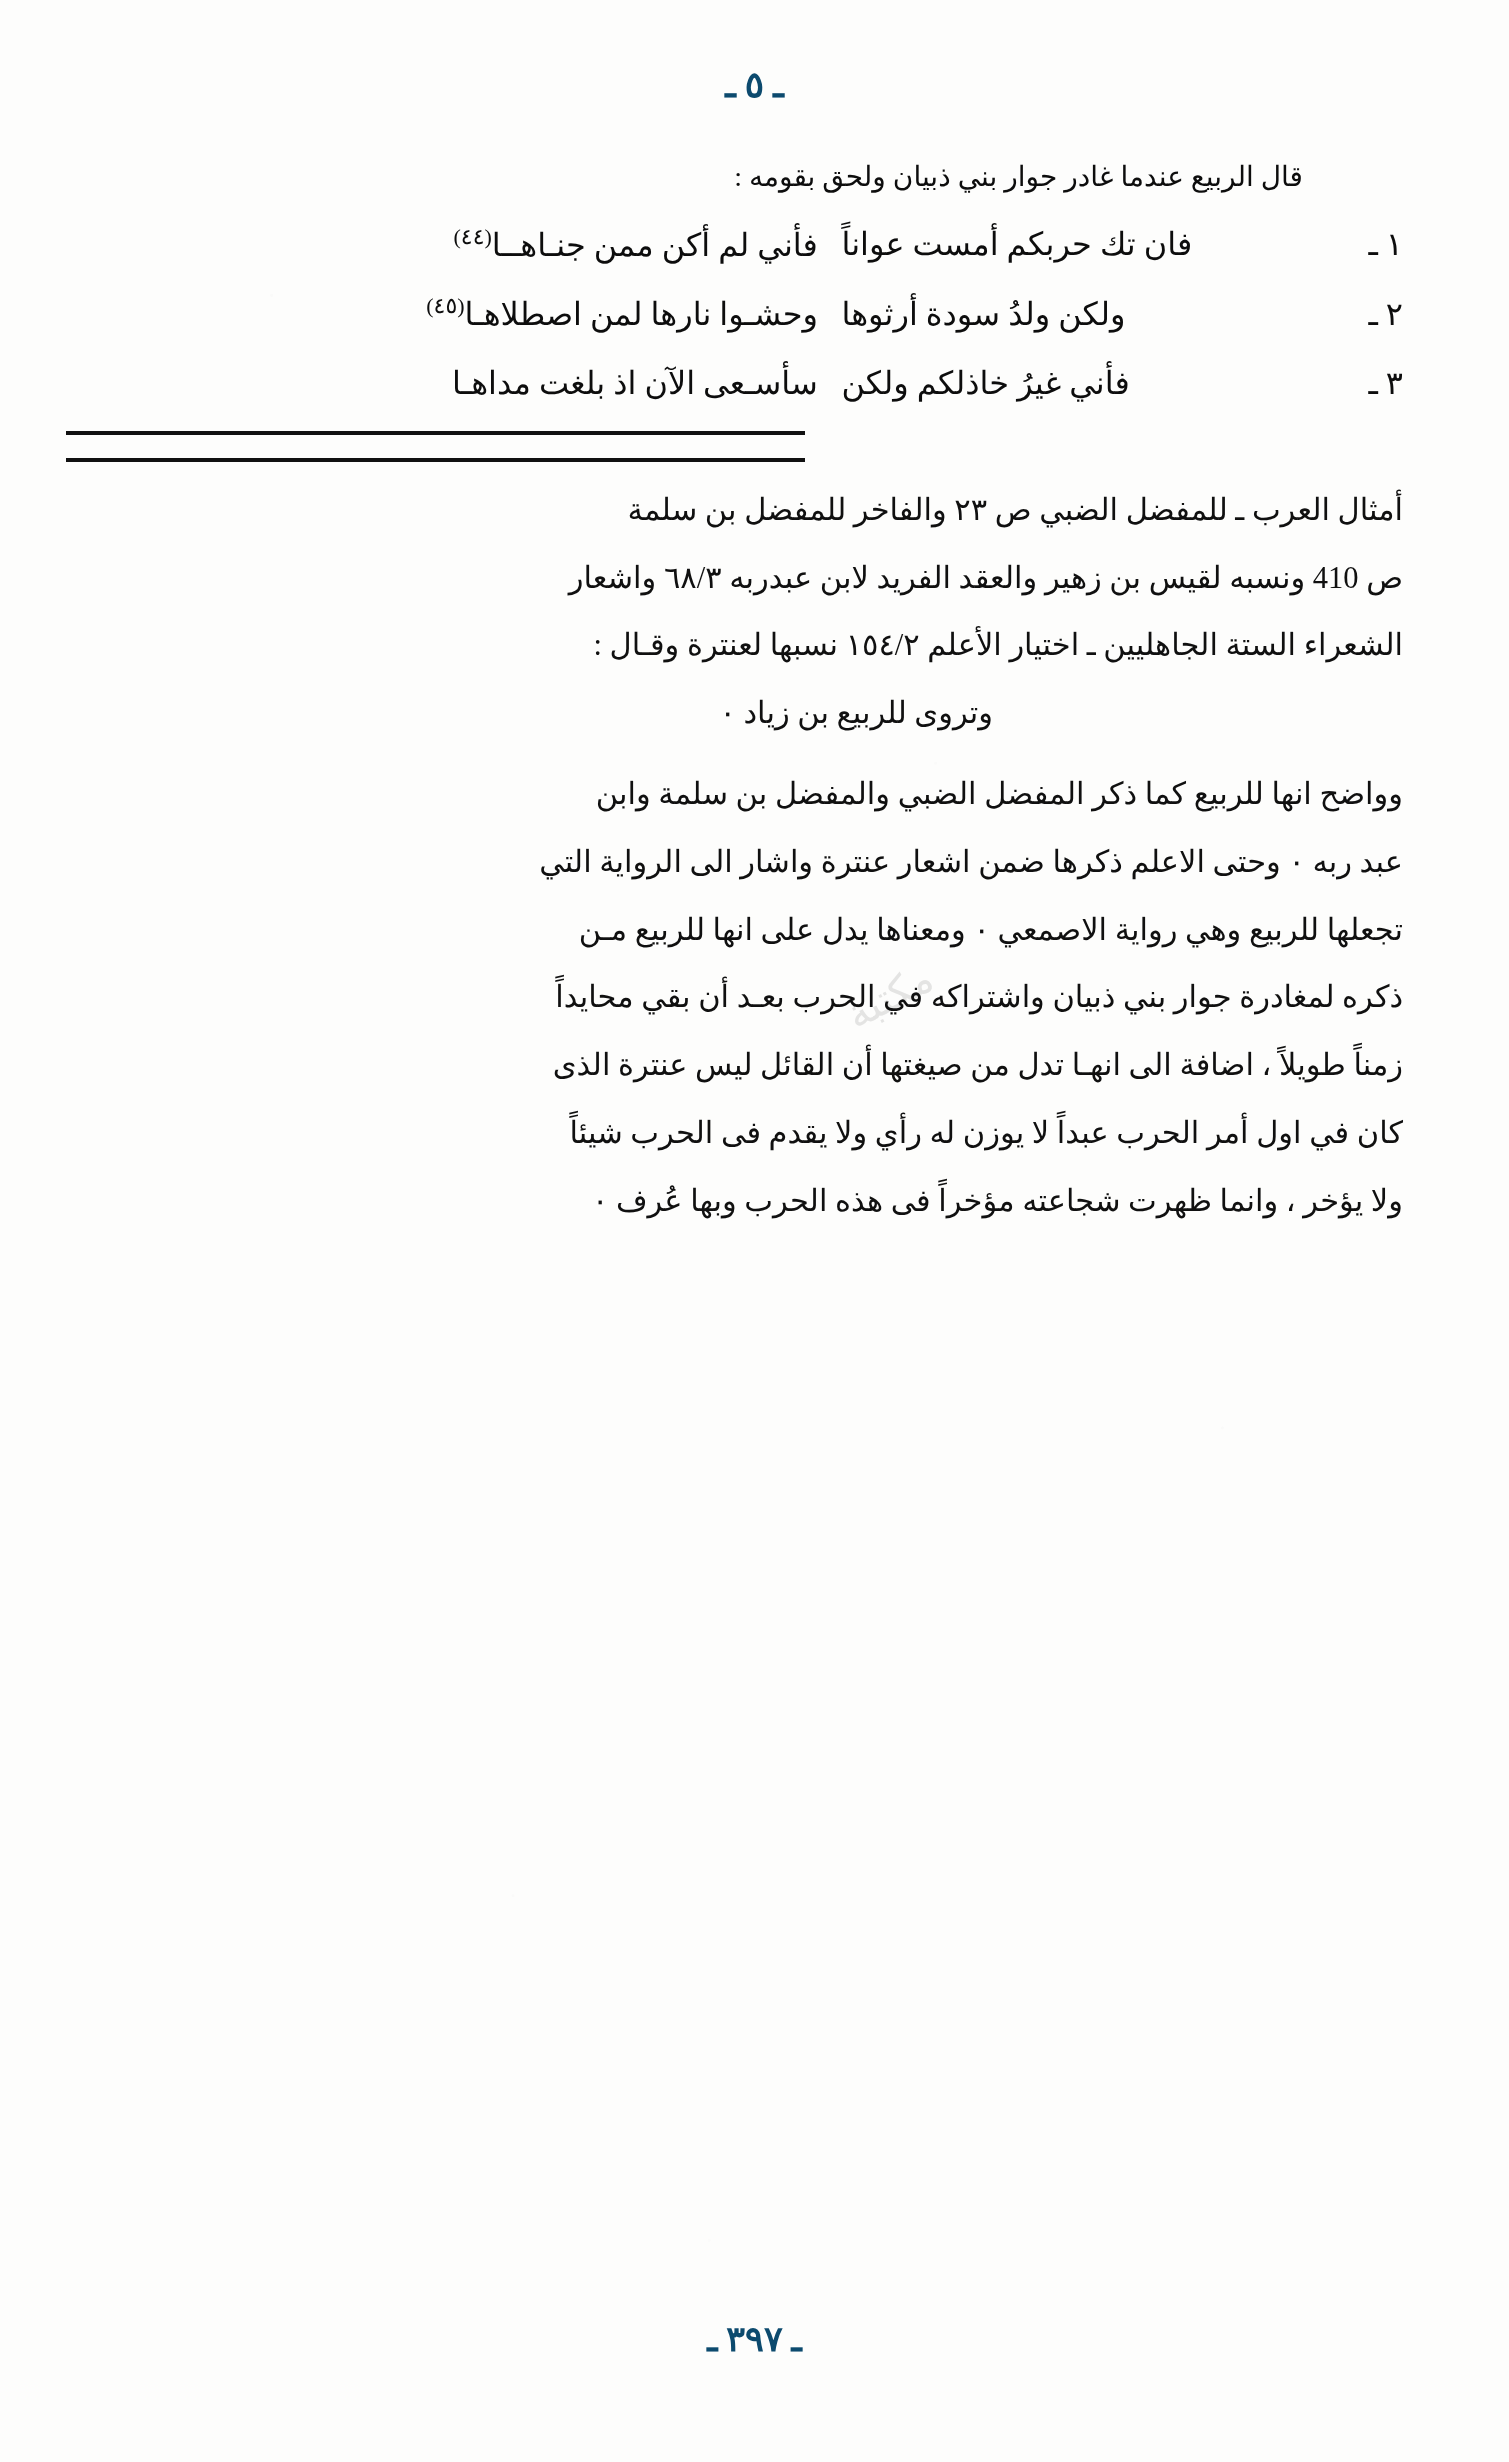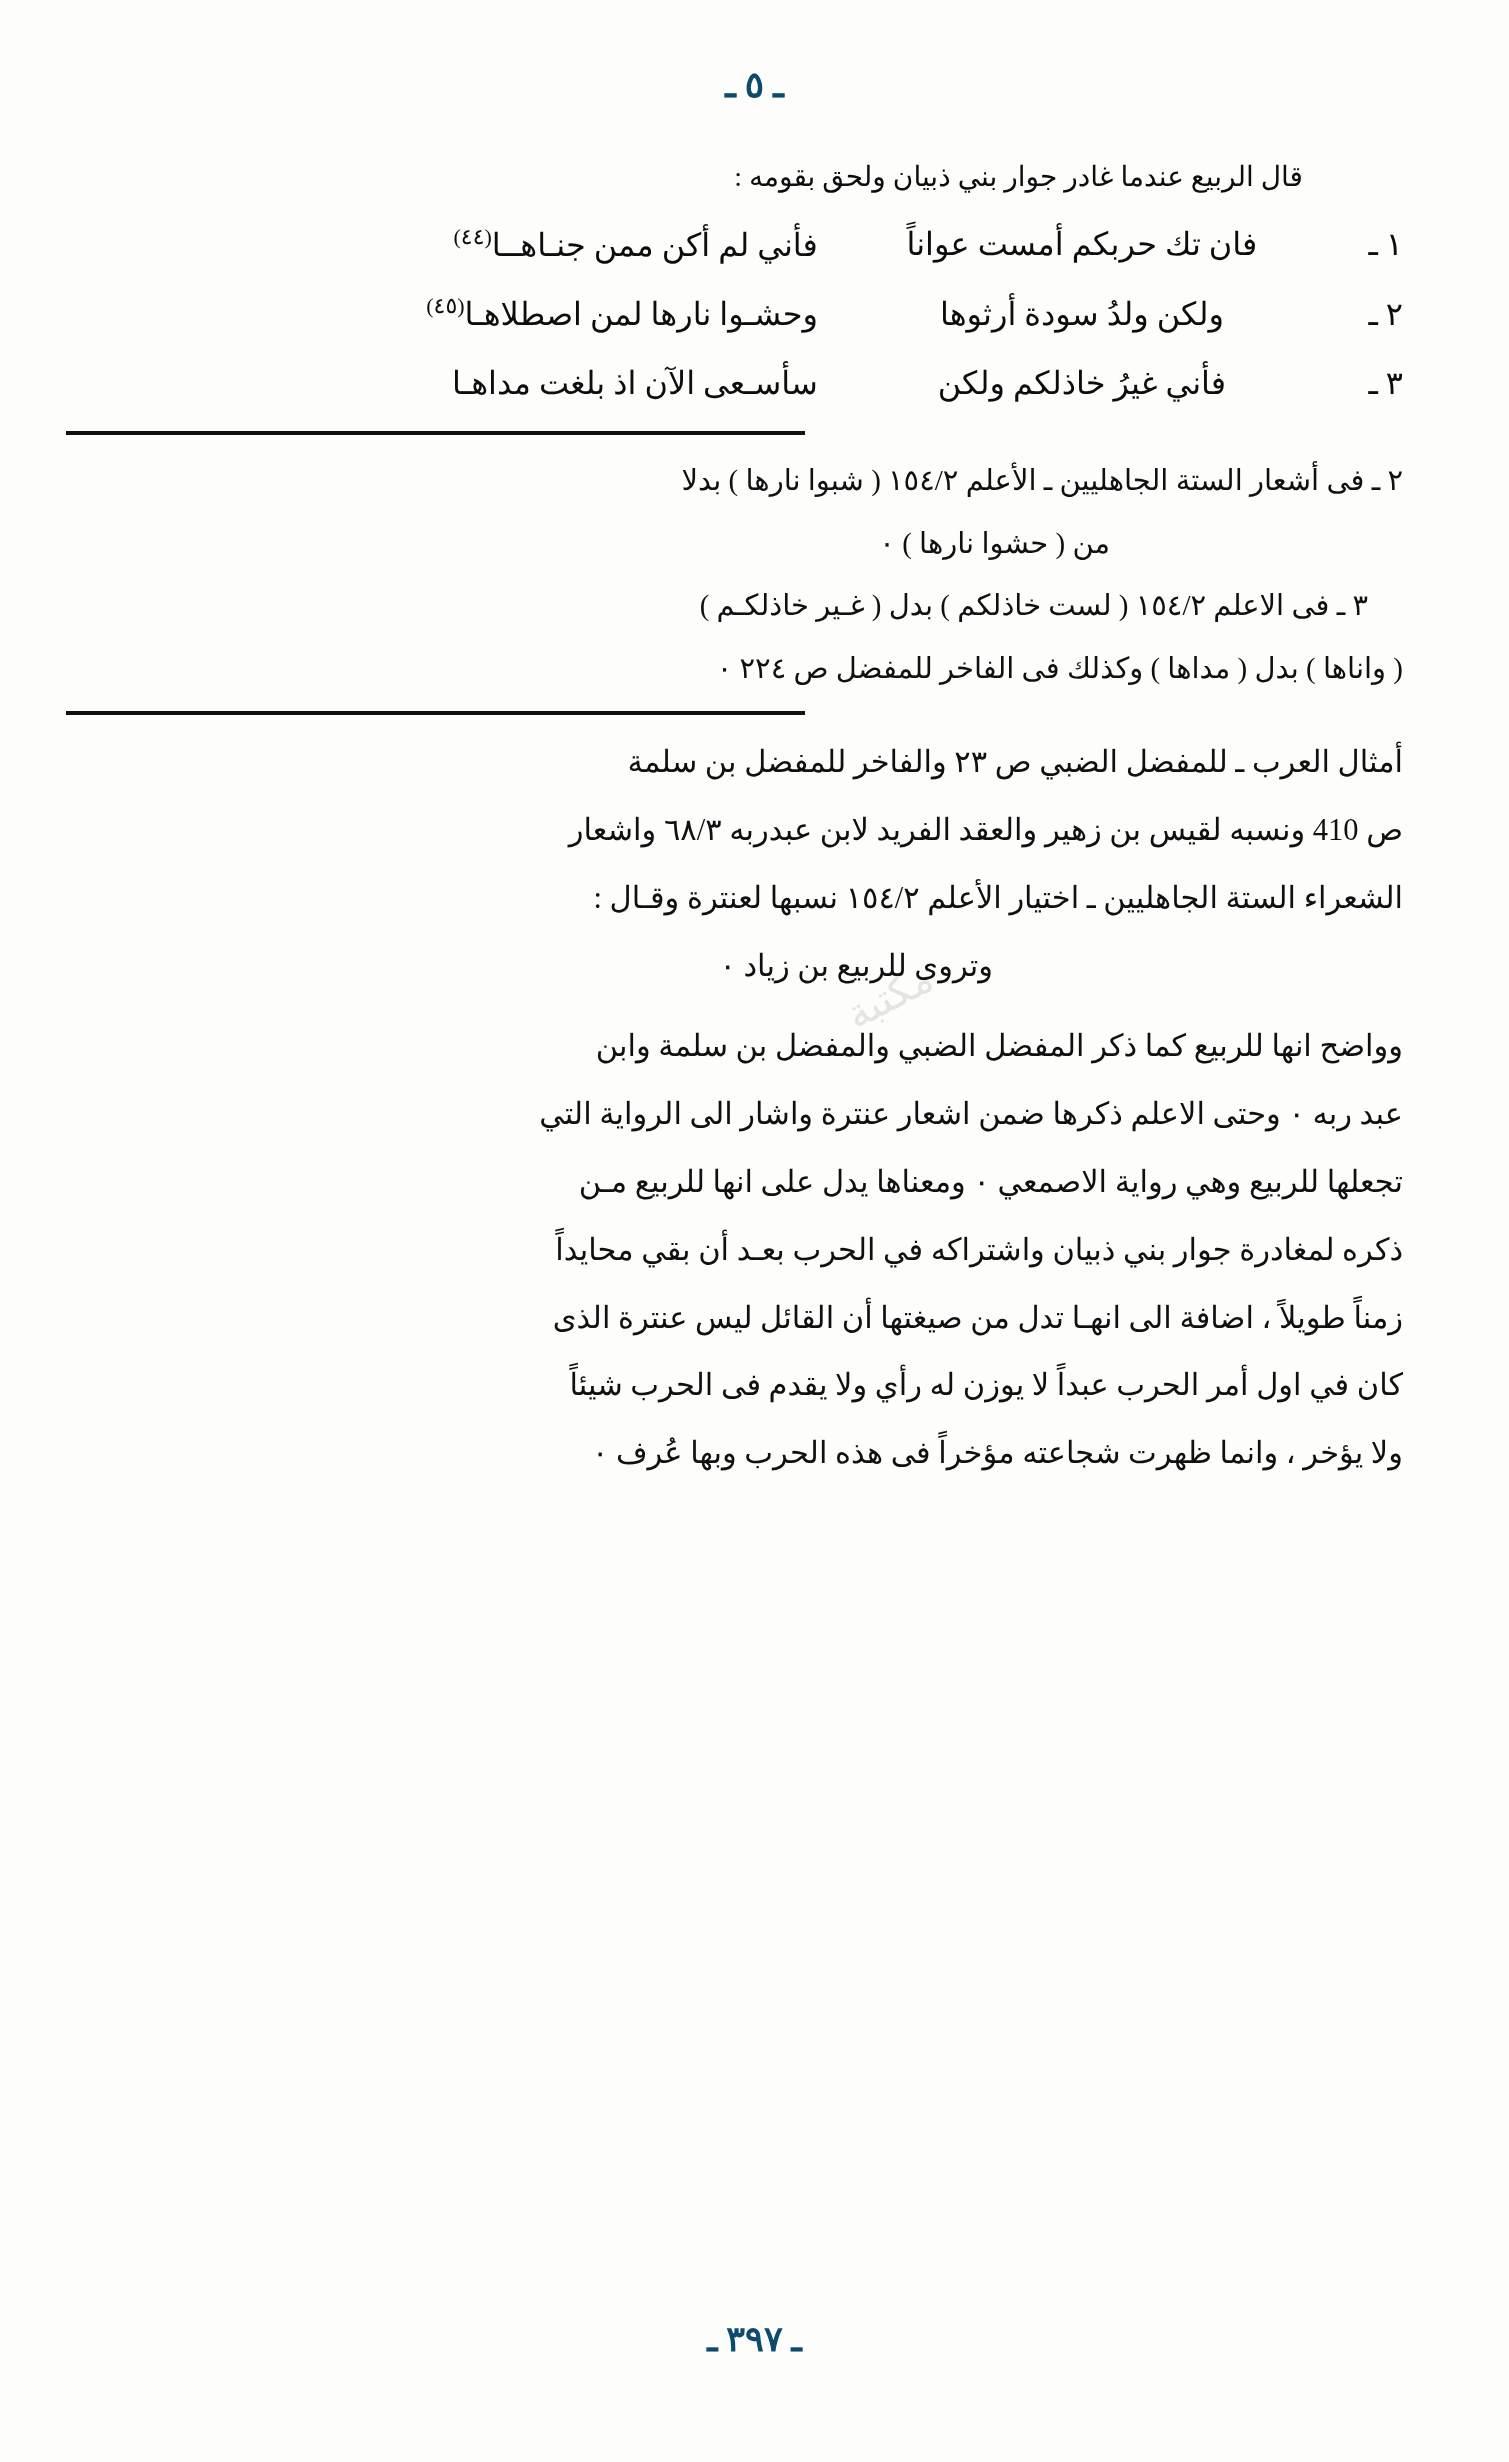--- a/index.html
+++ b/index.html
@@ -81,21 +81,21 @@
     white-space: nowrap;
   }
   .verse-num {
     width: 70px;
     flex: 0 0 70px;
     text-align: right;
     padding-left: 10.6px;
   }
   .hemistich-a {
     flex: 0 0 481px;
-    text-align: center;
+    text-align: left;
     font-family: Liberation Serif, serif;
   }
   .hemistich-b {
     flex: 1 1 auto;
     text-align: right;
     padding-right: 23.5px;
   }
   .ref-sup {
     font-size: 22px;
     vertical-align: super;
@@ -194,26 +194,20 @@
       <div class="verse-row">
         <span class="verse-num">٣ ـ</span>
         <span class="hemistich-a">فأني غيرُ خاذلكم ولكن</span>
         <span class="hemistich-b"><span>سأسـعى الآن اذ بلغت مداهـا</span><span class="ref-sup"></span></span>
       </div>
 
     </div>
 
     <div class="rule rule-short"></div>
 
-    <div class="note-block">
-      <div class="note-line indent-1">٢ ـ فى أشعار الستة الجاهليين ـ الأعلم ١٥٤/٢ ( شبوا نارها ) بدلا</div>
-      <div class="note-line indent-2">من ( حشوا نارها ) ٠</div>
-      <div class="note-line indent-3">٣ ـ فى الاعلم ١٥٤/٢ ( لست خاذلكم ) بدل ( غـير خاذلكـم )</div>
-      <div class="note-line indent-1">( واناها ) بدل ( مداها ) وكذلك فى الفاخر للمفضل ص ٢٢٤ ٠</div>
-    </div>
 
     <div class="rule rule-short-2"></div>
 
 
     <div class="para">
       <div class="para-line">أمثال العرب ـ للمفضل الضبي ص ٢٣ والفاخر للمفضل بن سلمة</div>
       <div class="para-line">ص 410 ونسبه لقيس بن زهير والعقد الفريد لابن عبدربه ٦٨/٣ واشعار</div>
       <div class="para-line">الشعراء الستة الجاهليين ـ اختيار الأعلم ١٥٤/٢ نسبها لعنترة وقـال :</div>
       <div class="para-line tail">وتروى للربيع بن زياد ٠</div>
     </div>

